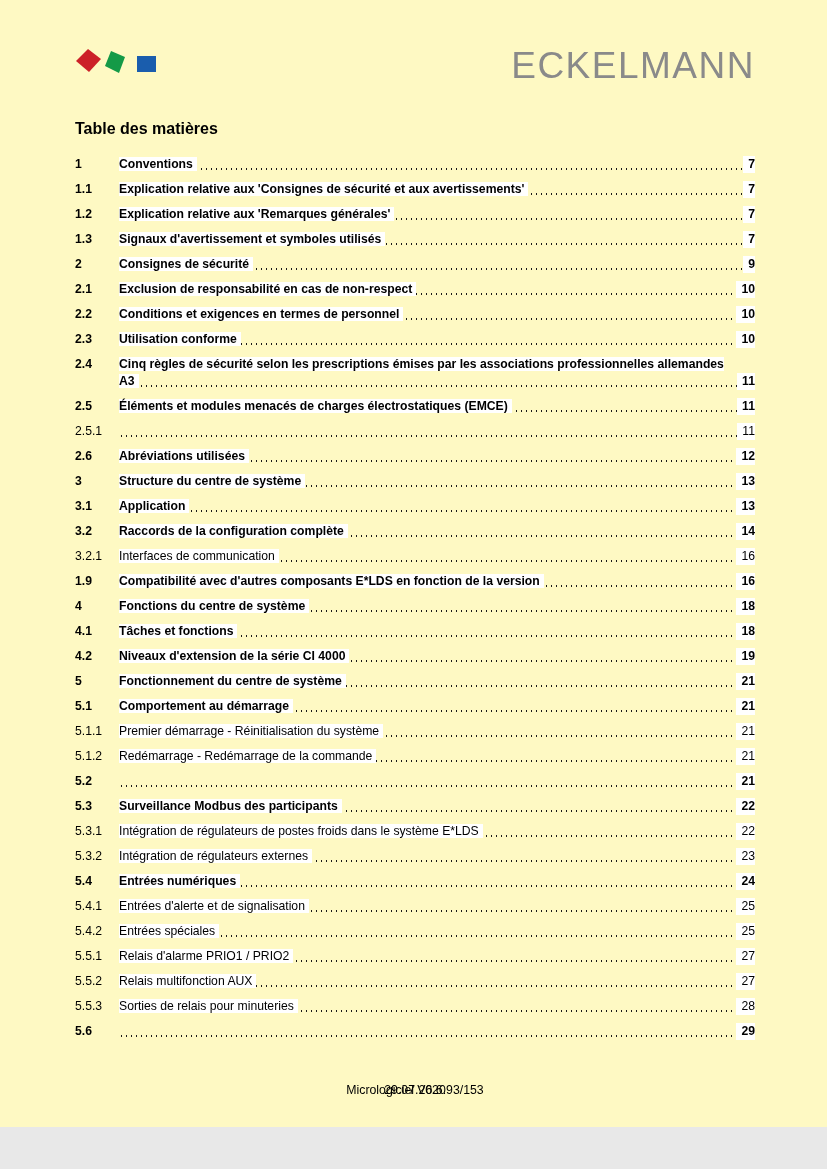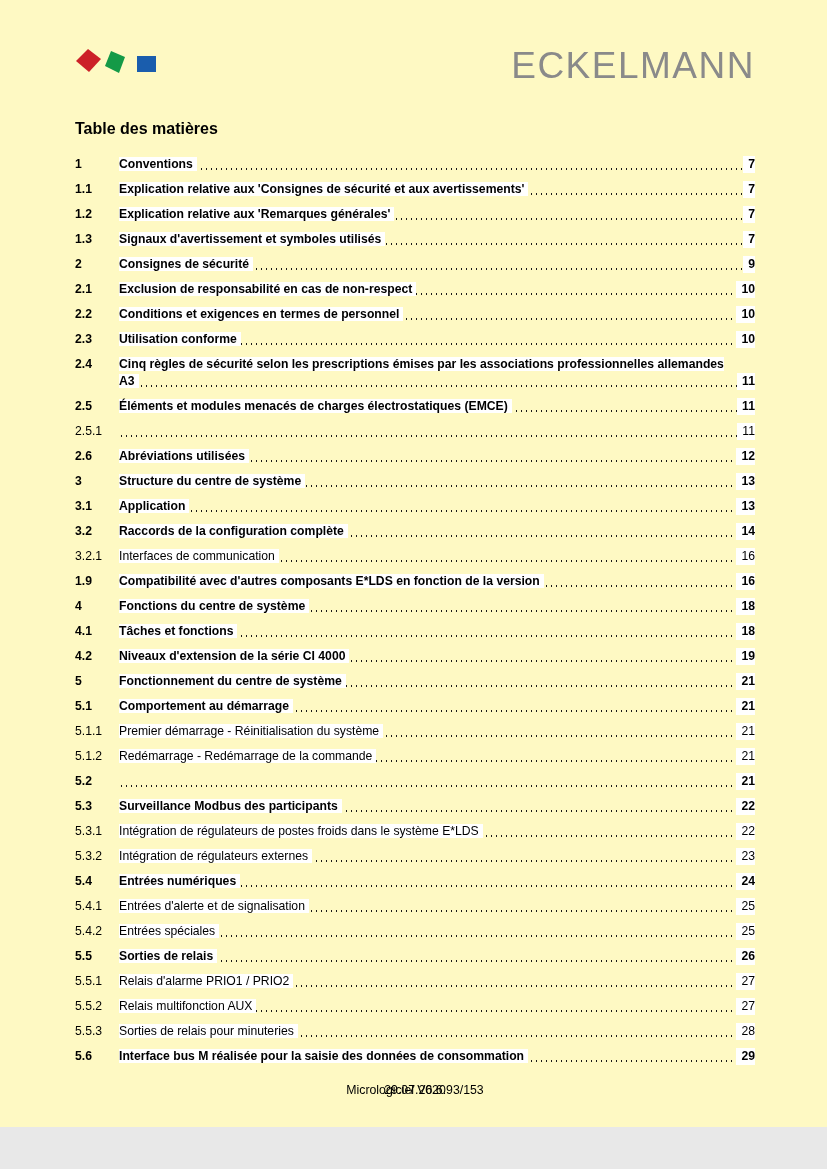--- a/index.html
+++ b/index.html
@@ -341,27 +341,20 @@
     </div>
 
     <div class="toc-row">
       <span class="toc-num">5.4.2</span>
       <span class="toc-body">
         <span class="toc-title">Entrées spéciales</span>
         <span class="toc-page">25</span>
       </span>
     </div>
 
-    <div class="toc-row bold">
-      <span class="toc-num">5.5</span>
-      <span class="toc-body">
-        <span class="toc-title">Sorties de relais</span>
-        <span class="toc-page">26</span>
-      </span>
-    </div>
 
     <div class="toc-row">
       <span class="toc-num">5.5.1</span>
       <span class="toc-body">
         <span class="toc-title">Relais d'alarme PRIO1 / PRIO2</span>
         <span class="toc-page">27</span>
       </span>
     </div>
 
     <div class="toc-row">
@@ -376,21 +369,20 @@
       <span class="toc-num">5.5.3</span>
       <span class="toc-body">
         <span class="toc-title">Sorties de relais pour minuteries</span>
         <span class="toc-page">28</span>
       </span>
     </div>
 
     <div class="toc-row bold">
       <span class="toc-num">5.6</span>
       <span class="toc-body">
-        <span class="toc-title">Interface bus M réalisée pour la saisie des données de consommation</span>
         <span class="toc-page">29</span>
       </span>
     </div>
   </div>
 
   <div class="footer">
     <span>Micrologiciel V6.6.9</span>
     <span class="footer-center">29.07.2020</span>
     <span>3/153</span>
   </div>

